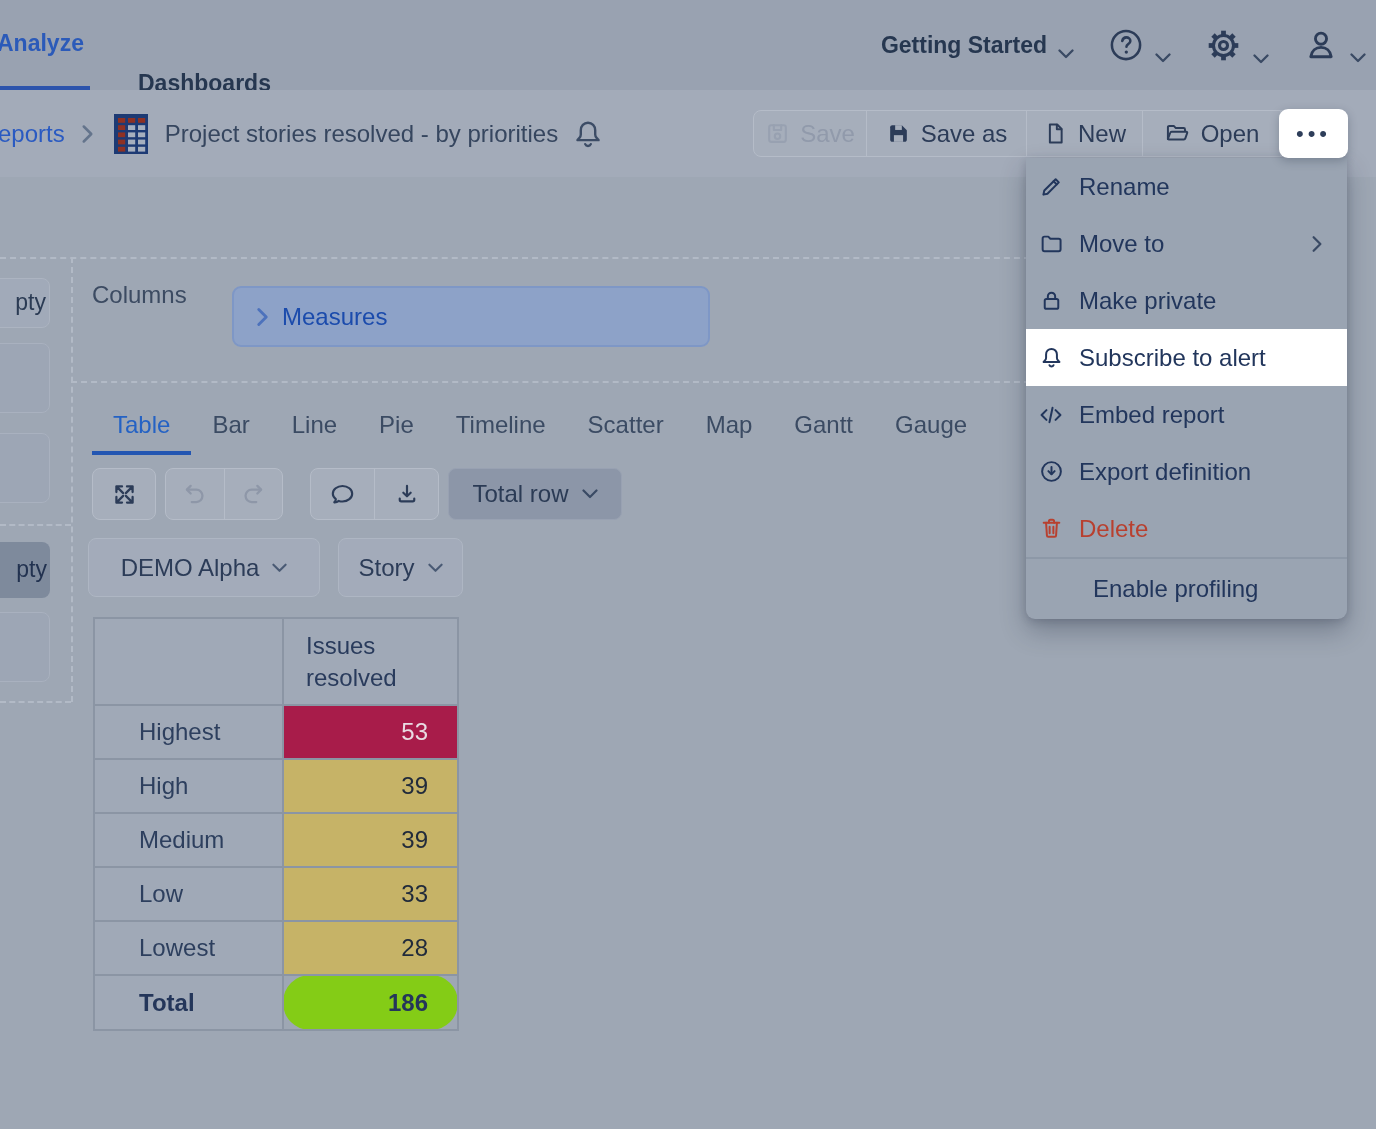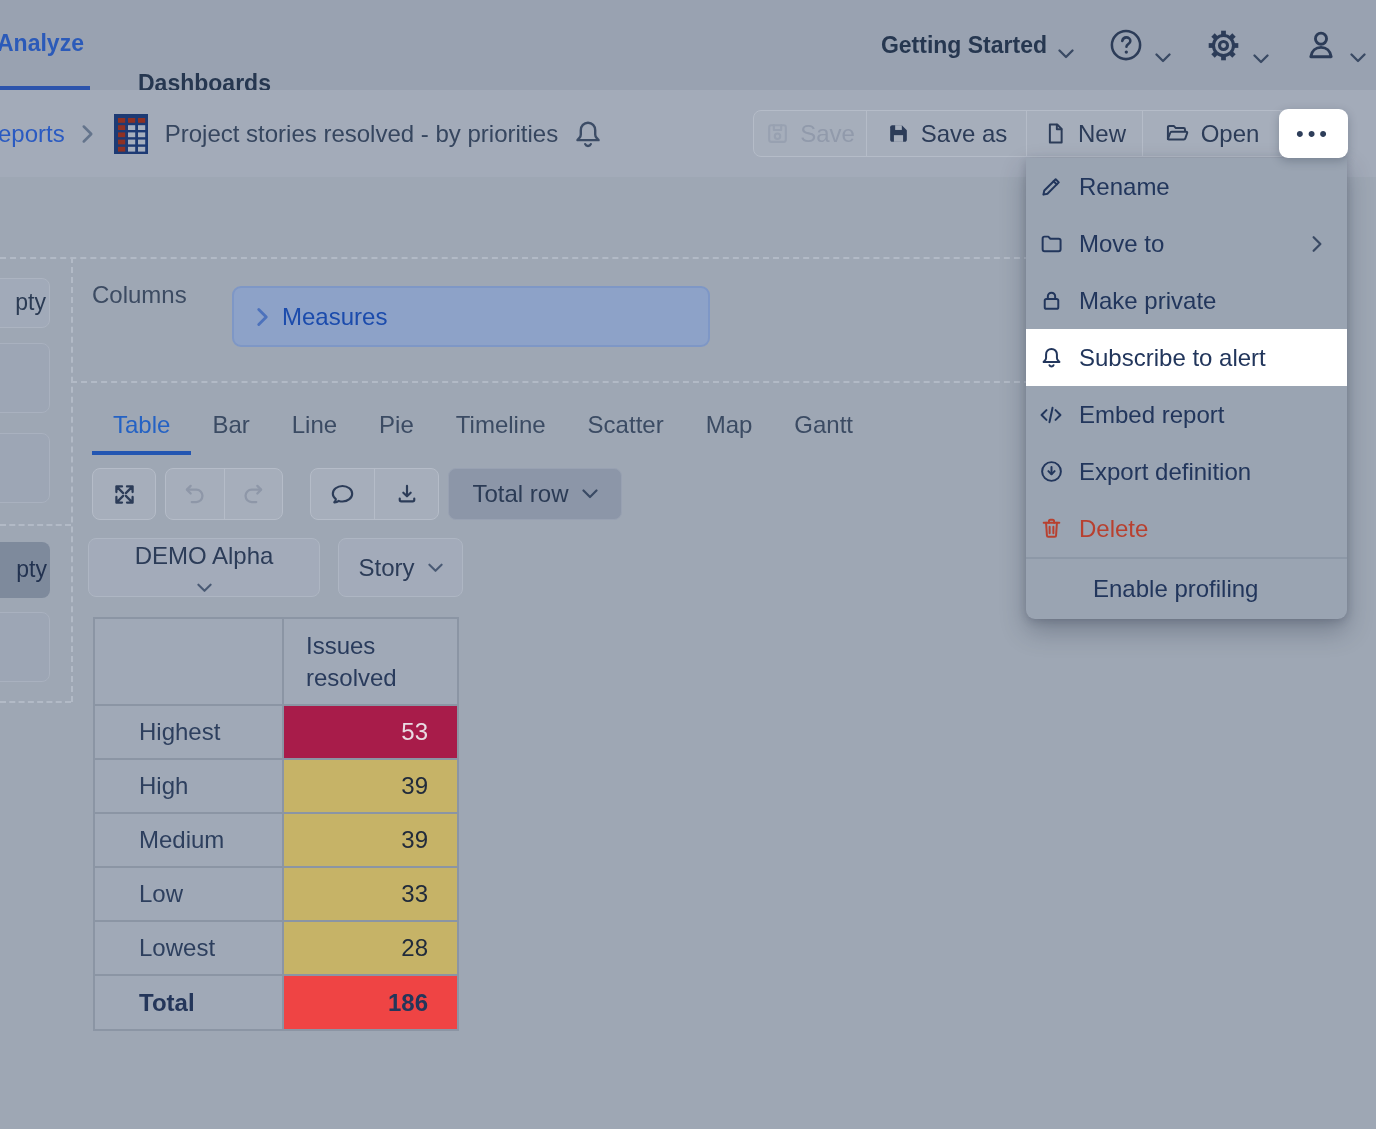--- a/index.html
+++ b/index.html
@@ -88,36 +88,36 @@
   .tb-undo-redo{left:165px;width:118px;}
   .tb-comment-dl{left:310px;width:129px;}
   .tb-total{left:448px;width:174px;background:#8c96a8;border-color:#98a1b2;justify-content:center;gap:13px;
     font-size:24px;color:#2b3b55;cursor:pointer;}
   .tb-undo-redo .tb-btn,.tb-comment-dl .tb-btn{flex:1;}
 
   
   .dim-chip{top:538px;height:59px;background:var(--chip);border:1.5px solid var(--chip-border);
     border-radius:8px;box-sizing:border-box;display:flex;align-items:center;justify-content:center;
     gap:13px;font-size:24px;color:var(--navy);cursor:pointer;}
-  .dim-project{left:88px;width:232px;flex-direction:column;}
+  .dim-project{left:88px;width:232px;}
   .dim-story{left:338px;width:125px;}
 
   
   .pivot{left:93px;top:617px;border-collapse:collapse;}
   .pivot td,.pivot th{border:2px solid var(--cell-border);font-size:24px;box-sizing:border-box;}
   .pivot th{width:189px;height:87px;background:var(--cell);font-weight:500;color:#293b5c;
     text-align:left;vertical-align:top;padding:11px 0 0 22px;line-height:32px;}
   .pivot th.rowhead{width:189px;}
   .pivot th.colhead{width:175px;}
   .pivot td.lbl{width:189px;height:54px;background:var(--cell);color:#2d3f5e;padding-left:44px;cursor:pointer;}
   .pivot td.val{width:175px;text-align:right;padding-right:29px;cursor:pointer;}
   .pivot td.crimson{background:var(--crimson);color:#e9dce3;}
   .pivot td.khaki{background:var(--khaki);color:#212b3b;}
   .pivot tr.total td.lbl{font-weight:700;color:#24365a;}
-  .pivot tr.total td.val{background:#ef4444;font-weight:700;color:#24365a;height:55px;}
+  .pivot tr.total td.val{background:#84cc16;font-weight:700;color:#24365a;height:55px;border-radius:27px;}
 
   
   .menu{left:1026px;top:158px;width:321px;background:var(--menu);z-index:50;
     border-radius:0 0 9px 9px;display:flex;flex-direction:column;
     box-shadow:0 12px 26px rgba(25,35,55,.30), 0 2px 8px rgba(25,35,55,.18);}
   .menu-item{height:57px;flex:0 0 57px;display:flex;align-items:center;padding-left:12px;
     gap:15px;font-size:24px;color:#22365c;cursor:pointer;box-sizing:border-box;}
   .menu-item .mi-icon{width:26px;display:flex;justify-content:center;}
   .menu-item.highlight{background:#ffffff;}
   .menu-item.danger{color:var(--red);}
@@ -297,20 +297,21 @@
 
 <div class="abs tabs">
   <div class="tab active">Table</div>
   <div class="tab">Bar</div>
   <div class="tab">Line</div>
   <div class="tab">Pie</div>
   <div class="tab">Timeline</div>
   <div class="tab">Scatter</div>
   <div class="tab">Map</div>
   <div class="tab">Gantt</div>
+  <div class="tab">Gauge</div>
 </div>
 
 <div class="abs tb tb-expand">
   <span>
     <svg width="27" height="27" viewBox="0 0 24 24">
       <path class="stroke" d="M14.2 4.8h5v5M19.2 4.8l-6 6M9.8 19.2h-5v-5M4.8 19.2l6-6M4.8 9.8v-5h5M4.8 4.8l6 6M19.2 14.2v5h-5M19.2 19.2l-6-6" style="stroke-width:2"></path>
     </svg>
   </span>
 </div>
 <div class="abs tb tb-undo-redo">

